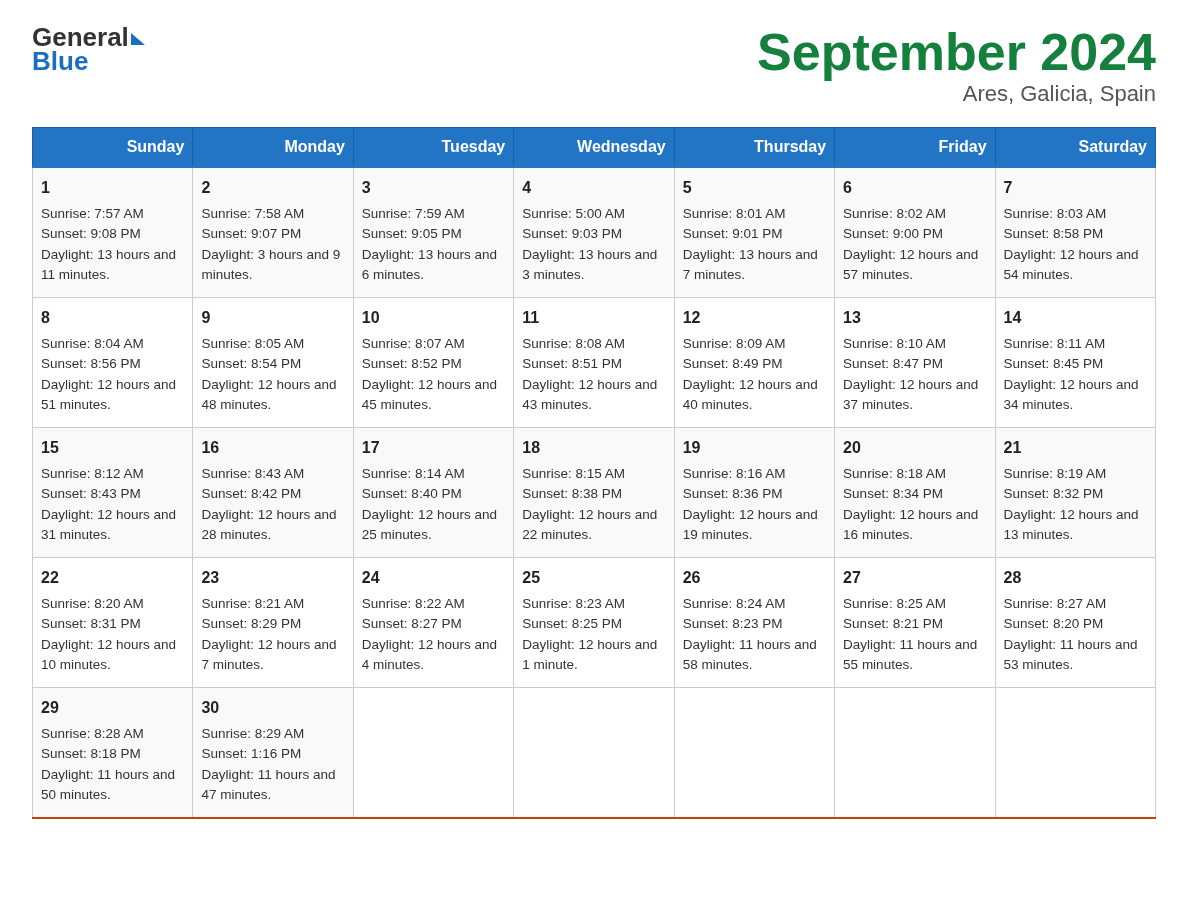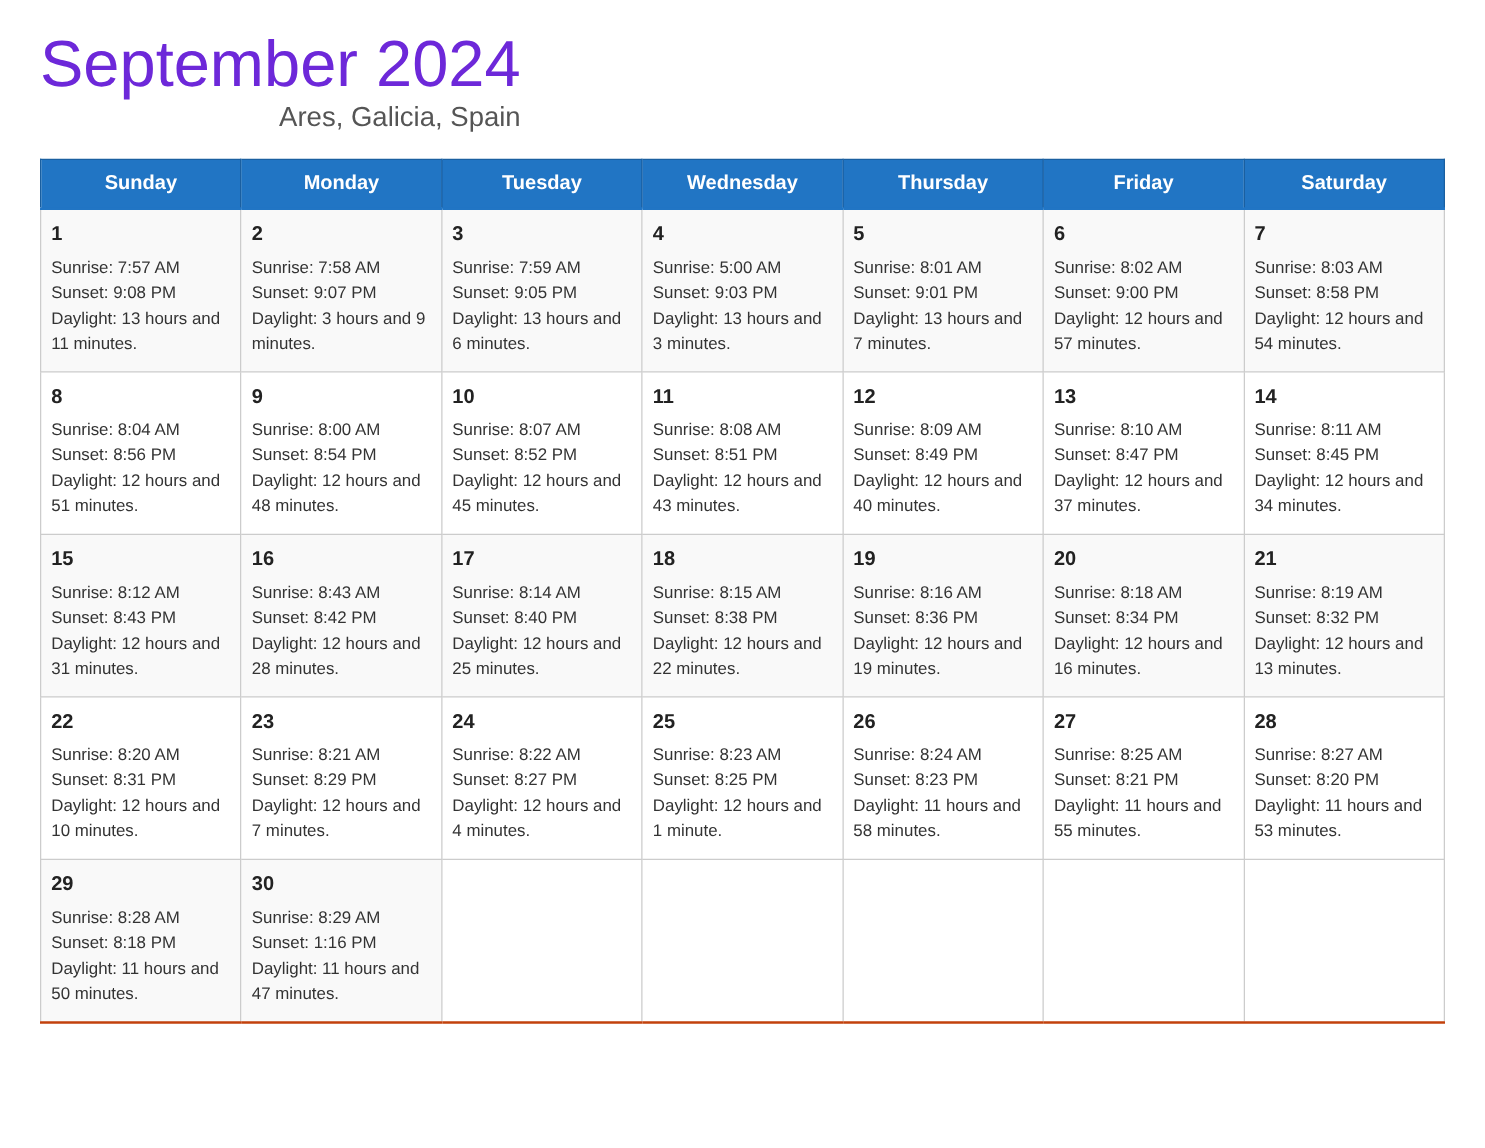--- a/index.html
+++ b/index.html
@@ -45,42 +45,42 @@
       font-size: 26px;
       font-weight: bold;
       line-height: 1;
       margin-top: -2px;
     }
     .title-block {
       text-align: right;
     }
     .title-block h1 {
       font-size: 52px;
-      font-weight: normal;
-      color: #6d28d9;
+      font-weight: bold;
+      color: #15803d;
       line-height: 1.1;
       text-align: center;
     }
     .title-block h2 {
       font-size: 22px;
       font-weight: normal;
       color: #555;
     }
     table {
       width: 100%;
       border-collapse: collapse;
       table-layout: fixed;
     }
     thead tr th {
       background-color: #2175c4;
       color: #fff;
       font-size: 16px;
       font-weight: bold;
       padding: 10px 8px;
-      text-align: center;
+      text-align: right;
       border: 1px solid #1a5fa0;
     }
     tbody tr td {
       vertical-align: top;
       padding: 8px 8px 12px 8px;
       border: 1px solid #ccc;
       font-size: 13.5px;
       color: #333;
       line-height: 1.5;
       background: #fff;
@@ -106,20 +106,27 @@
     }
     td.empty {
       background: #fff !important;
       border-color: #ccc;
     }
   </style>
 </head>
 <body>
 
 <div class="header">
+  <div class="logo-wrapper">
+    <div class="logo-row1">
+      <span class="logo-text">General</span>
+      <span class="logo-triangle"></span>
+    </div>
+    <div class="logo-row2">Blue</div>
+  </div>
   <div class="title-block">
     <h1>September 2024</h1>
     <h2>Ares, Galicia, Spain</h2>
   </div>
 </div>
 
 <table>
   <thead>
     <tr>
       <th>Sunday</th>
@@ -178,21 +185,21 @@
       </tr>
       <tr>
         <td>
         <span class="day-num">8</span>
         <span>Sunrise: 8:04 AM</span><br>
         <span>Sunset: 8:56 PM</span><br>
         <span>Daylight: 12 hours and 51 minutes.</span>
       </td>
         <td>
         <span class="day-num">9</span>
-        <span>Sunrise: 8:00 AM</span><br>
+        <span>Sunrise: 8:05 AM</span><br>
         <span>Sunset: 8:54 PM</span><br>
         <span>Daylight: 12 hours and 48 minutes.</span>
       </td>
         <td>
         <span class="day-num">10</span>
         <span>Sunrise: 8:07 AM</span><br>
         <span>Sunset: 8:52 PM</span><br>
         <span>Daylight: 12 hours and 45 minutes.</span>
       </td>
         <td>

